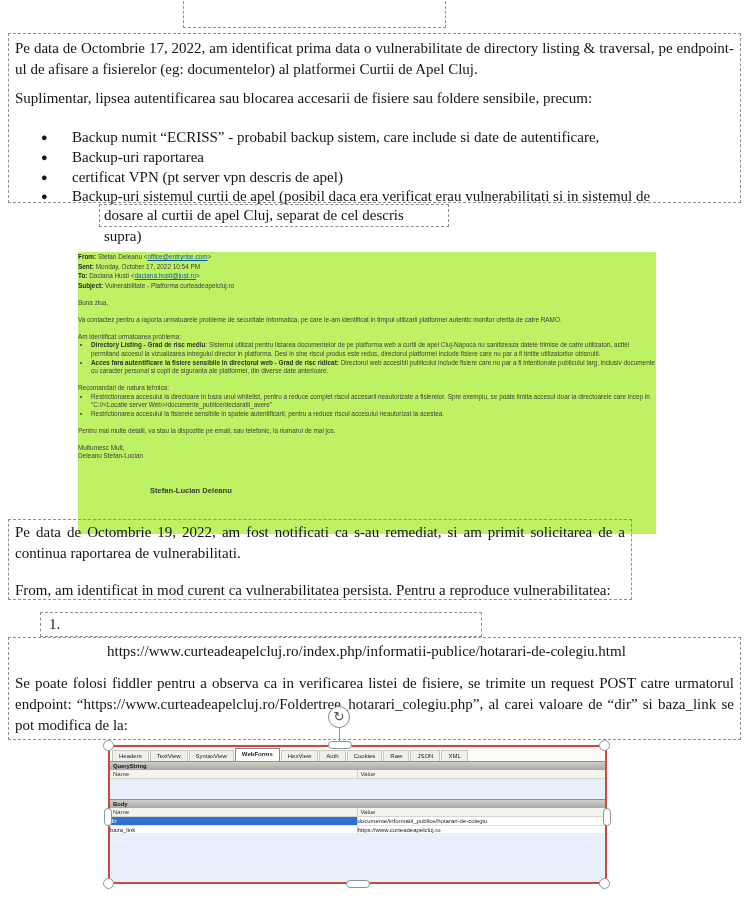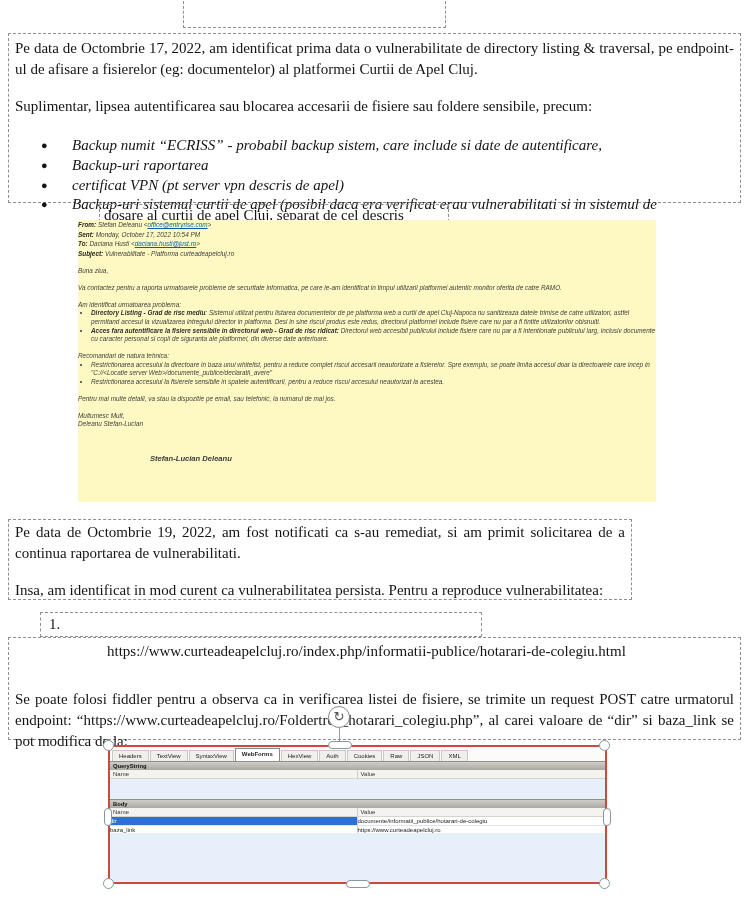--- a/index.html
+++ b/index.html
@@ -13,44 +13,44 @@
   
   .title-box { left:183px; top:-18px; width:263px; height:46px; }
   .title-box h1 {
     font-size:17px; font-weight:bold; text-align:center;
     margin-top:2px; letter-spacing:0.3px; white-space:nowrap;
   }
 
   
   .doc-text { font-size:15px; line-height:21px; }
   .box-b { left:8px; top:33px; width:733px; height:170px; padding:4px 6px 0 6px; }
-  .box-b .p1 { text-align:justify; margin-bottom:16px; }
+  .box-b .p1 { text-align:justify; margin-bottom:8px; }
   .box-b .p2 { margin-bottom:19px; }
-  .doc-bullets { list-style:none;font-style:italic; }
+  .doc-bullets { list-style:none; }
   .doc-bullets li { line-height:19.8px; padding-left:57px; position:relative; }
   .doc-bullets li::before {
     content:"●"; position:absolute; left:26px; top:0; font-size:11px;
   }
   .box-c { left:99px; top:204px; width:350px; height:23px; padding:0 4px; line-height:21px; }
 
   .box-d { left:8px; top:519px; width:624px; height:81px; padding:2px 6px 0 6px; }
   .box-d .p3 { text-align:justify; margin-bottom:16px; }
 
   .box-e { left:40px; top:612px; width:442px; height:25px; padding:1px 4px 0 8px; display:flex; }
   .box-e .num { width:42px; }
 
   .box-f { left:8px; top:637px; width:733px; height:103px; padding:3px 6px 0 6px; }
-  .box-f .url-line { padding-left:92px; margin-bottom:27px; }
+  .box-f .url-line { padding-left:92px; margin-bottom:11px; }
   .box-f .p5 { text-align:justify; }
 
   
   .email {
-    position:absolute; left:78px; top:220px; width:578px; height:282px;
+    position:absolute; left:78px; top:252px; width:578px; height:282px;
     font-family:"Liberation Sans", sans-serif; font-size:6.4px; line-height:8.6px;
-    color:#3d3d3d; background:#fef9c3;font-style:italic;
+    color:#3d3d3d; background:#bef264;
   }
   .email .hdr { line-height:9.6px; }
   .email .hdr b { color:#1f1f1f; }
   .email a { color:#0b5cad; text-decoration:underline; }
   .email p { margin-bottom:8px; }
   .email .tight { margin-bottom:0; }
   .email ul { list-style:disc; padding-left:13px; margin-bottom:8px; }
   .email li { margin-bottom:0.5px; }
   .email b.lead { color:#2e2e2e; }
   .email .sig {
@@ -146,21 +146,21 @@
     <li>Restrictionarea accesului la fisierele sensibile in spatele autentificarii, pentru a reduce riscul accesului neautorizat la acestea.</li>
   </ul>
   <p>Pentru mai multe detalii, va stau la dispozitie pe email, sau telefonic, la numarul de mai jos.</p>
   <div>Multumesc Mult,</div>
   <div>Deleanu Stefan-Lucian</div>
   <div class="sig">Stefan-Lucian Deleanu</div>
 </div>
 
 <div class="dashed-box box-d doc-text">
   <p class="p3">Pe data de Octombrie 19, 2022, am fost notificati ca s-au remediat, si am primit solicitarea de a continua raportarea de vulnerabilitati.</p>
-  <p>Insa, am identificat in mod curent ca vulnerabilitatea persista. Pentru a reproduce vulnerabilitatea:</p>
+  <p>From, am identificat in mod curent ca vulnerabilitatea persista. Pentru a reproduce vulnerabilitatea:</p>
 </div>
 
 <div class="dashed-box box-e doc-text">
   <span class="num">1.</span>
 </div>
 
 <div class="dashed-box box-f doc-text">
   <div class="url-line">https://www.curteadeapelcluj.ro/index.php/informatii-publice/hotarari-de-colegiu.html</div>
   <p class="p5">Se poate folosi fiddler pentru a observa ca in verificarea listei de fisiere, se trimite un request POST catre urmatorul endpoint: “https://www.curteadeapelcluj.ro/Foldertree_hotarari_colegiu.php”, al carei valoare de “dir” si baza_link se pot modifica de la:</p>
 </div>

